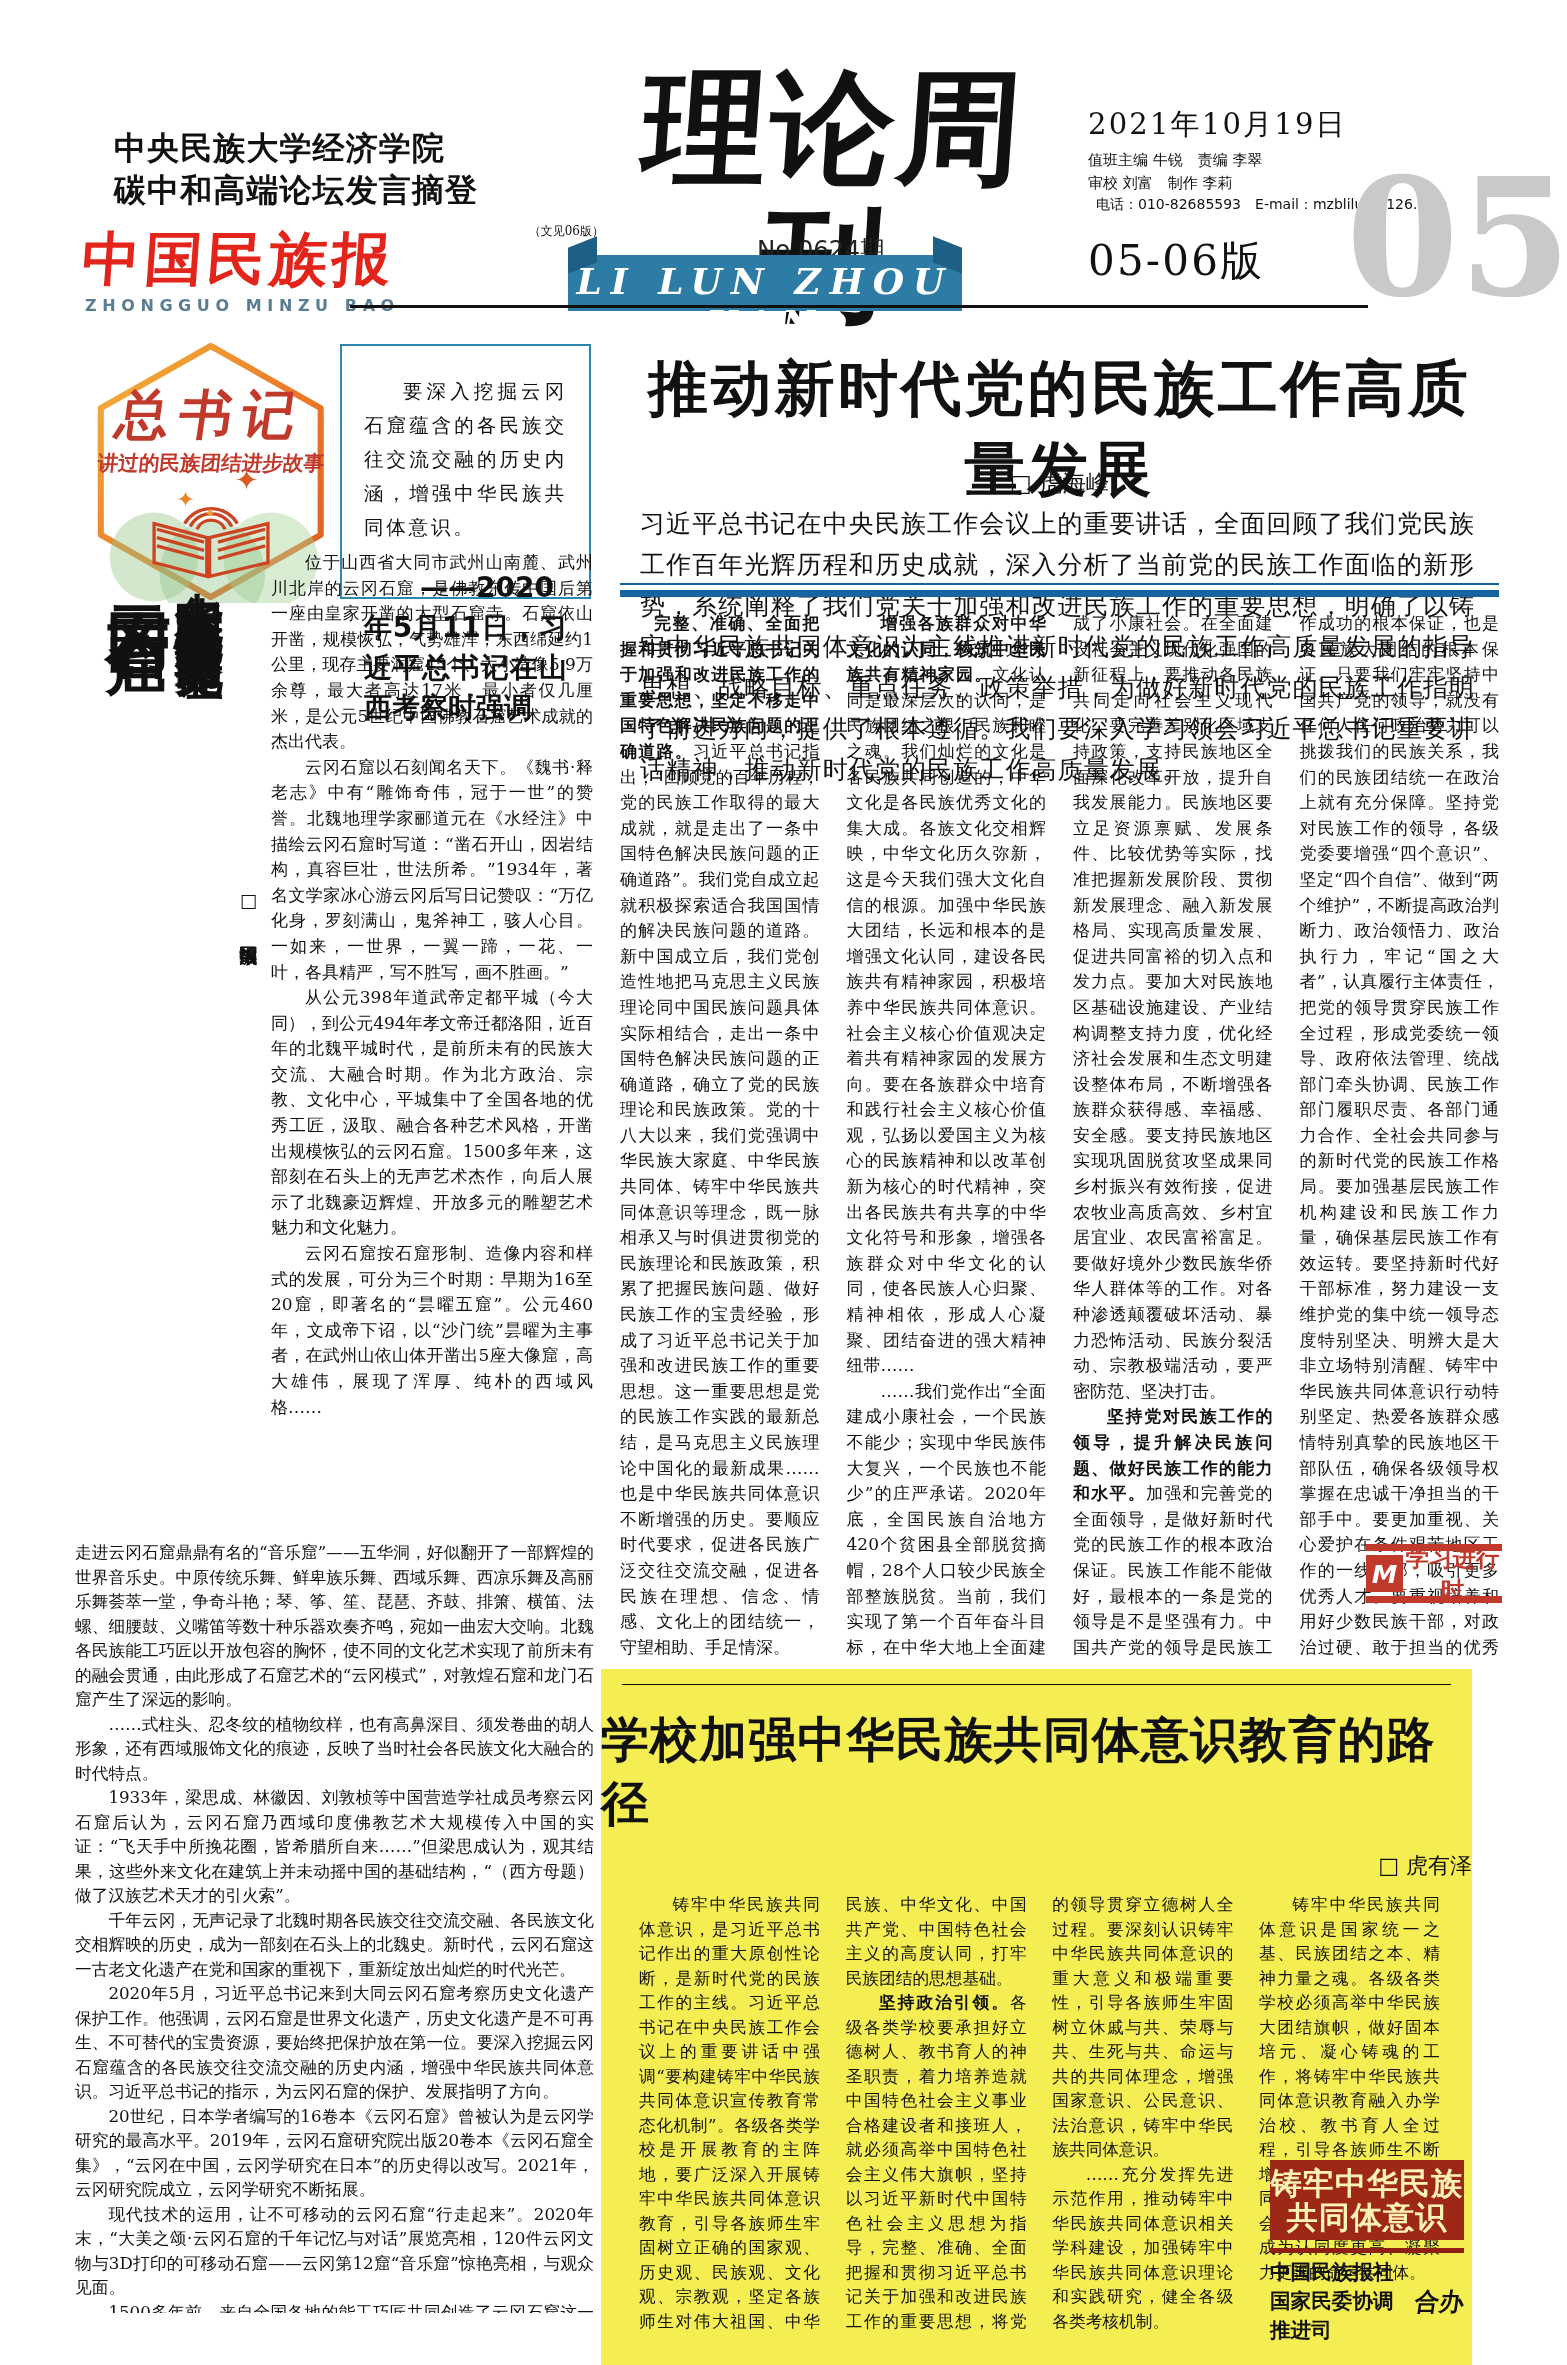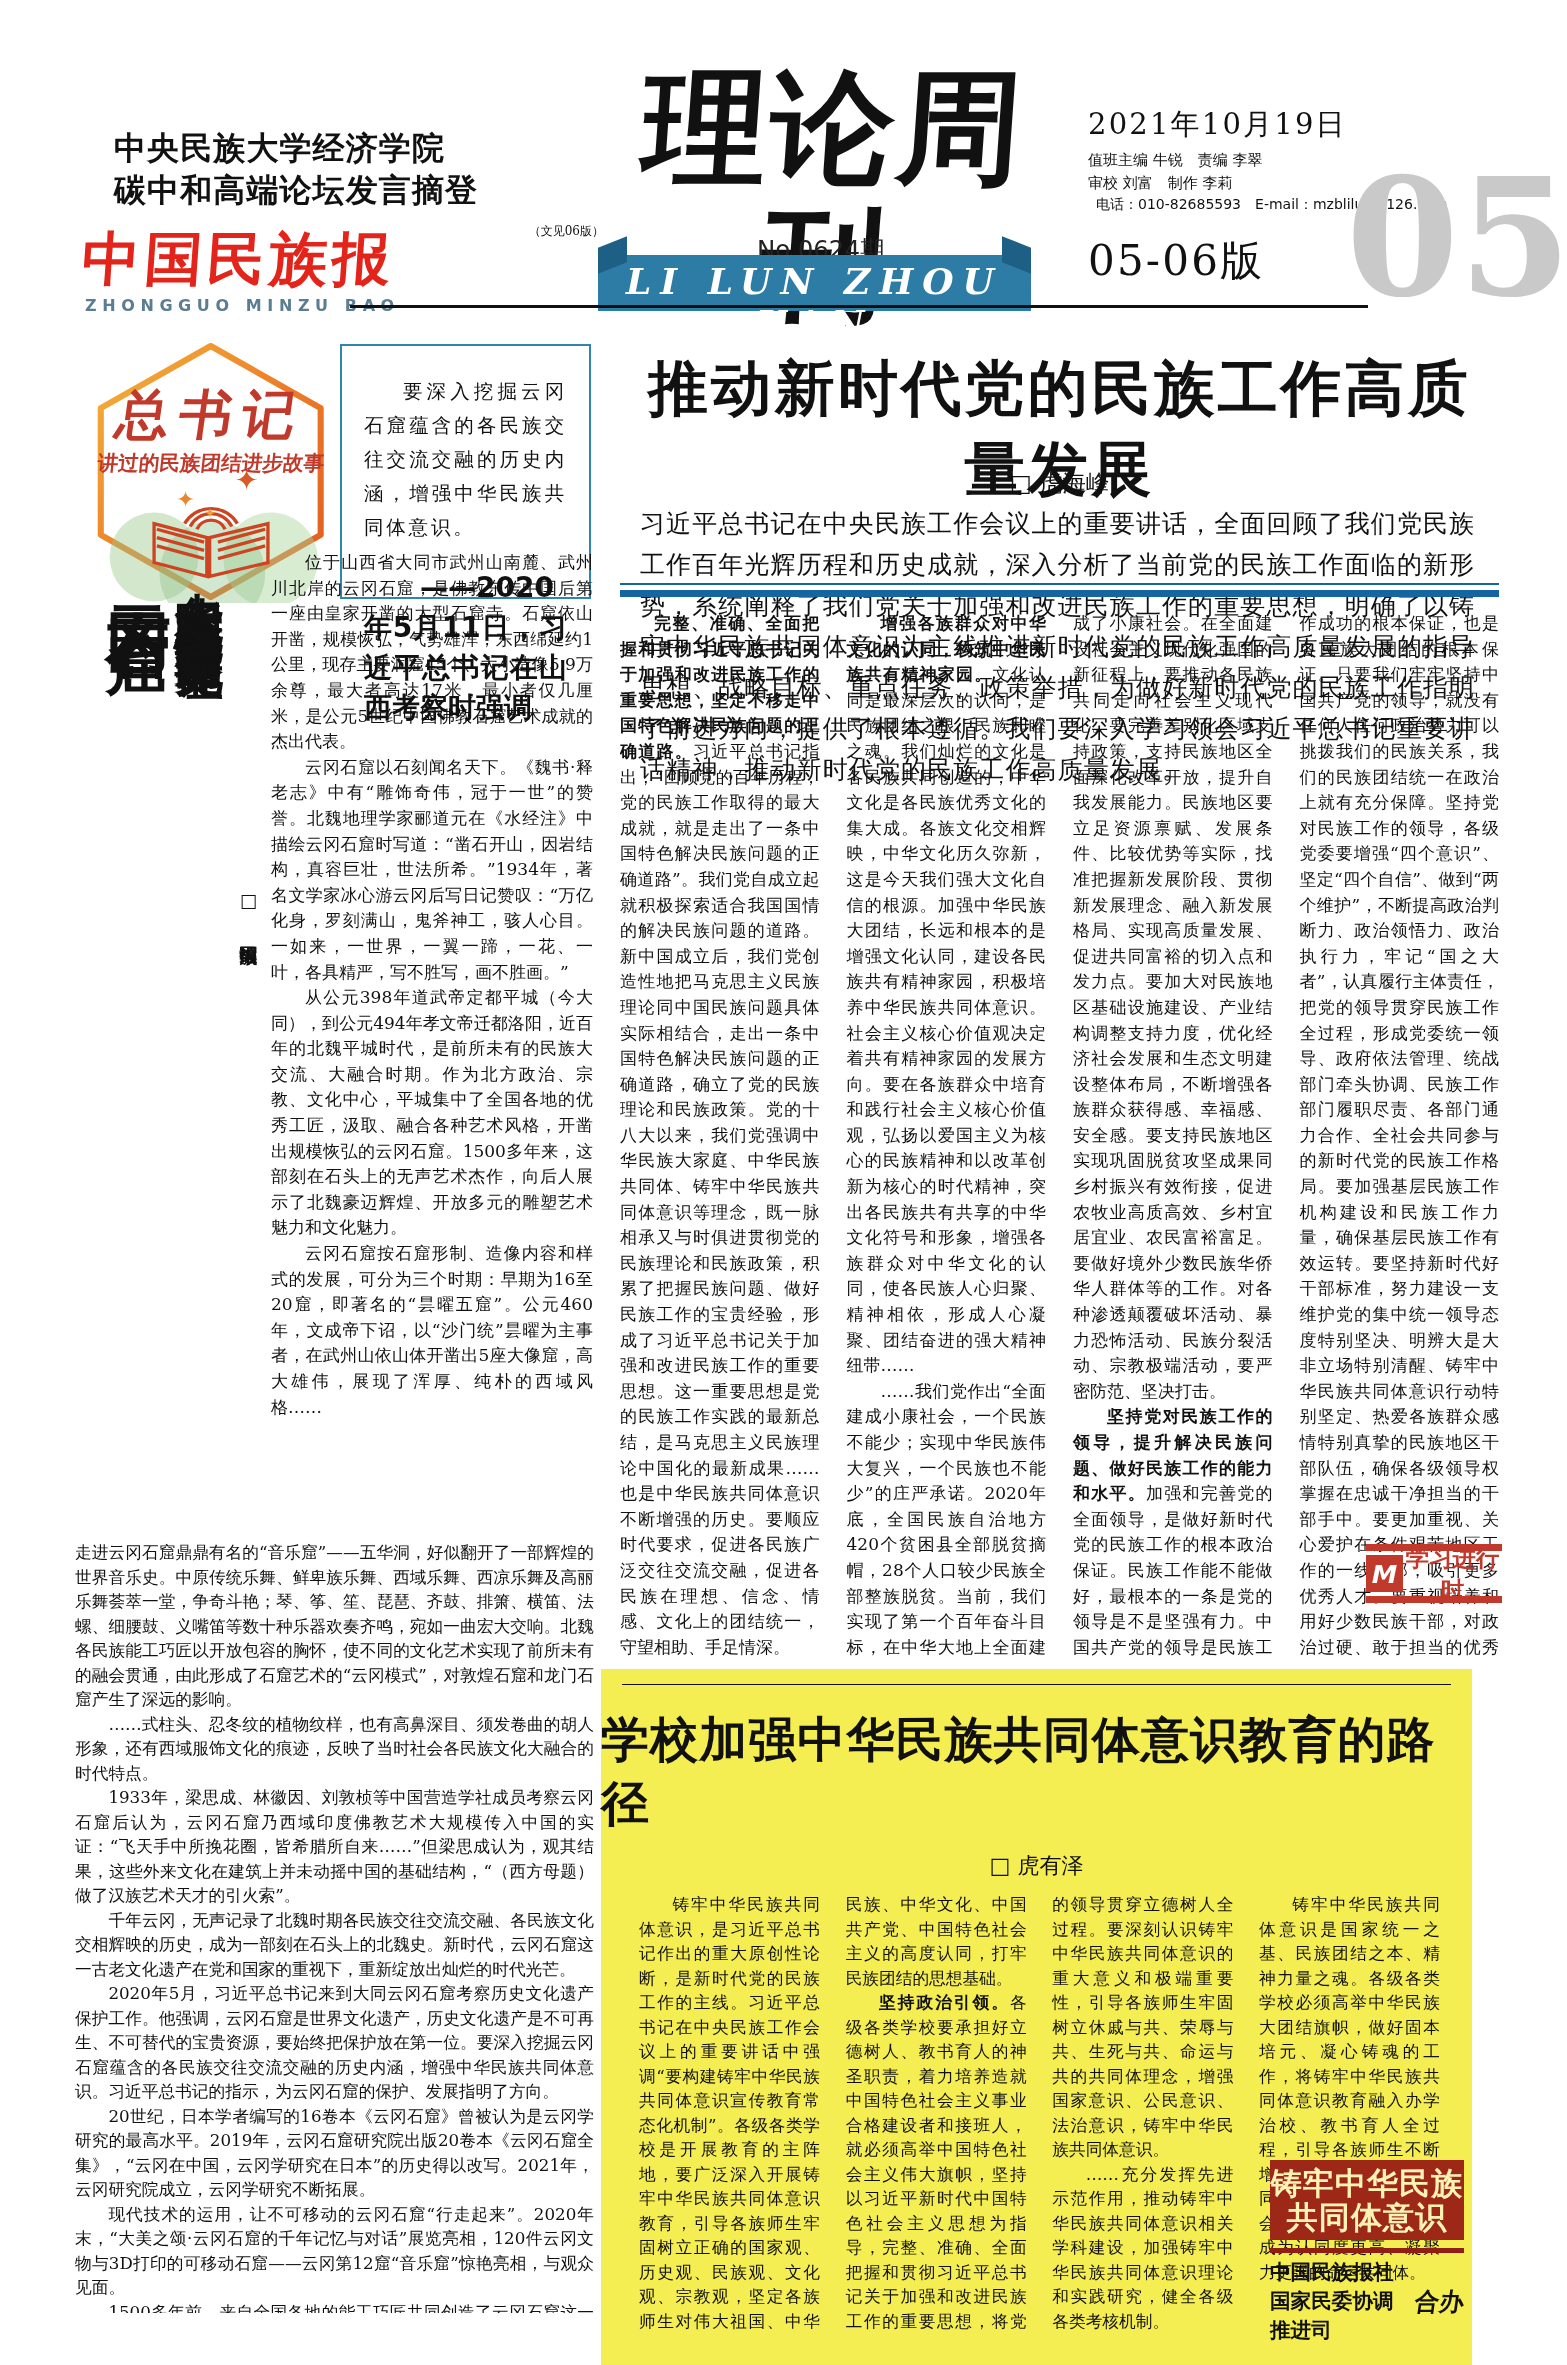--- a/index.html
+++ b/index.html
@@ -10,21 +10,21 @@
   p{margin:0;text-indent:2em;text-align:justify;}
   .lead{font-weight:bold;}
   
   .promo{left:114px;top:127px;width:490px;font-size:32px;font-weight:bold;line-height:1.32;letter-spacing:1.1px;}
   .promo-note{left:114px;top:223px;width:490px;text-align:right;font-size:12px;}
   .brand{left:82px;top:221px;font-size:58px;font-weight:900;color:#e2241b;letter-spacing:4.5px;transform:skewX(-4deg);}
   .brand-py{left:85px;top:296px;font-size:16px;letter-spacing:5.6px;color:#5a7d92;font-weight:bold;}
   .mast-title{left:579px;top:60px;width:501px;text-align:center;font-size:124px;font-weight:900;
               letter-spacing:3.3px;transform:skewX(-4deg);line-height:1.1;}
   .issue{left:757px;top:233px;font-size:24.5px;color:#222;}
-  .ribbon{left:598px;top:255px;width:433px;height:56px;background:#2d7ca6;}
+  .ribbon{left:568px;top:255px;width:394px;height:56px;background:#2d7ca6;}
   .ribbon .fold-l,.ribbon .fold-r{position:absolute;top:-13.4px;width:29px;height:25.6px;background:#1d5f85;}
   .ribbon .fold-l{left:0;transform:skewY(-22deg);}
   .ribbon .fold-r{right:0;transform:skewY(22deg);}
   .ribbon-text{position:absolute;left:0;top:4.5px;width:100%;text-align:center;color:#fff;
                font-style:italic;font-size:36px;letter-spacing:9px;font-weight:bold;}
   .date{left:1088px;top:105px;font-size:29px;letter-spacing:2.2px;}
   .staff1{left:1088px;top:151px;font-size:15px;}
   .staff2{left:1088px;top:174px;font-size:15px;}
   .contact{left:1088px;top:196px;font-size:14px;margin-left:8px;}
   .pages{left:1088px;top:233px;font-size:42px;letter-spacing:2.2px;}
@@ -69,21 +69,21 @@
   .study .mlogo{width:37px;height:37px;background:#c0392b;color:#fff;font-weight:900;font-style:italic;
                 font-size:25.6px;display:flex;align-items:center;justify-content:center;
                 font-family:"DejaVu Sans","Liberation Sans",sans-serif;}
   .study .mtext{flex:1;text-align:center;color:#c0392b;font-weight:900;font-size:23.4px;
                 font-family:"DejaVu Sans","Liberation Sans",sans-serif;}
   
   .yellow{left:601px;top:1669px;width:871px;height:697px;background:#f5ee52;}
   .y-rule{margin:14.5px auto 0 auto;width:829px;border-top:1.7px solid #111;}
   .y-head{margin-top:23.4px;font-size:48px;font-weight:900;letter-spacing:1.1px;
           font-family:"DejaVu Sans","Liberation Sans",sans-serif;}
-  .y-byline{margin-top:15.6px;text-align:center;font-size:22px;}
+  .y-byline{margin-top:15.6px;text-align:right;font-size:22px;}
   .y-cols{margin:11px 32px 0 38px;height:453px;column-count:4;column-gap:25.6px;column-fill:auto;
           font-size:16.7px;line-height:24.5px;overflow:hidden;}
   
   .fbox{left:1270px;top:2160px;width:194px;}
   .fbox .red{background:#9e2817;color:#fdf3b5;text-align:center;padding:5.6px 0 6.7px 0;}
   .fbox .red div{font-size:31px;font-weight:900;line-height:34px;letter-spacing:1.1px;
                  font-family:"DejaVu Sans","Liberation Sans",sans-serif;}
   .fbox .frule{margin-top:7.8px;height:5px;background:#8f1f12;}
   .fbox .orgs{margin-top:5px;display:flex;align-items:center;}
   .fbox .orgcol{flex:1;font-size:20.6px;font-weight:bold;line-height:29px;

